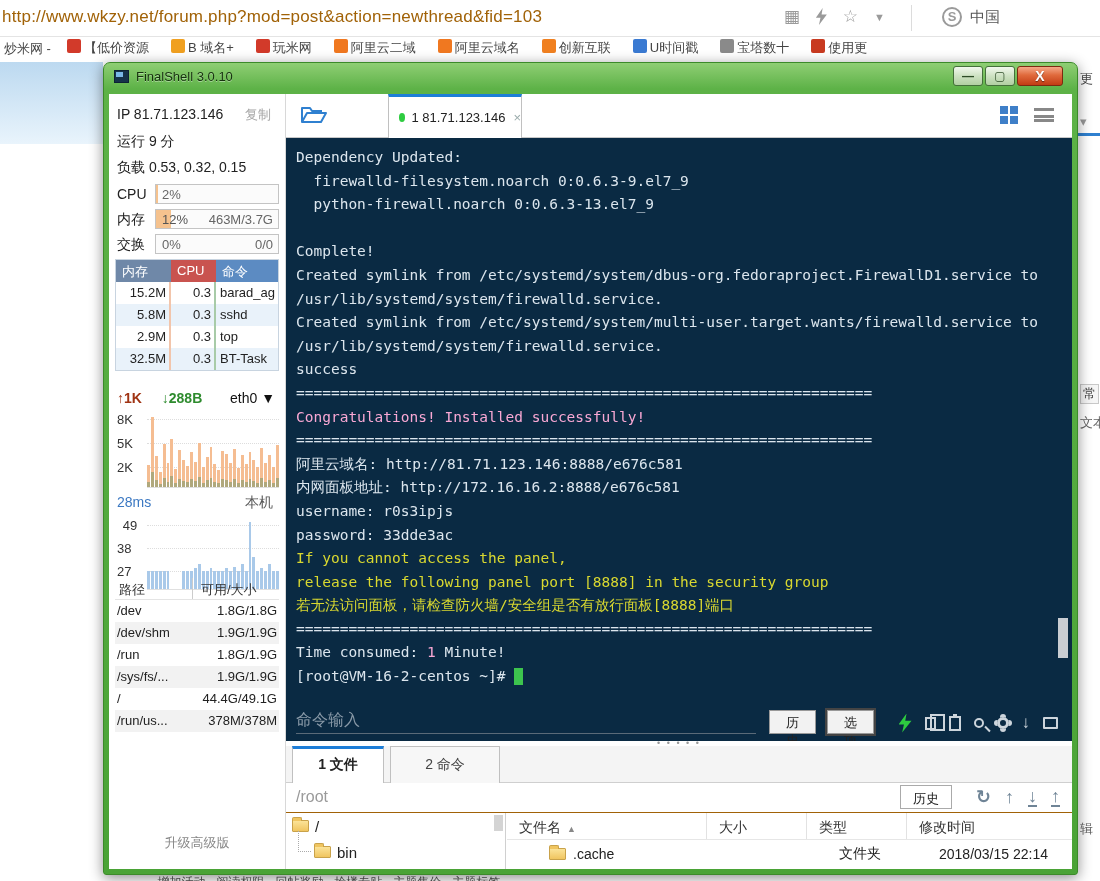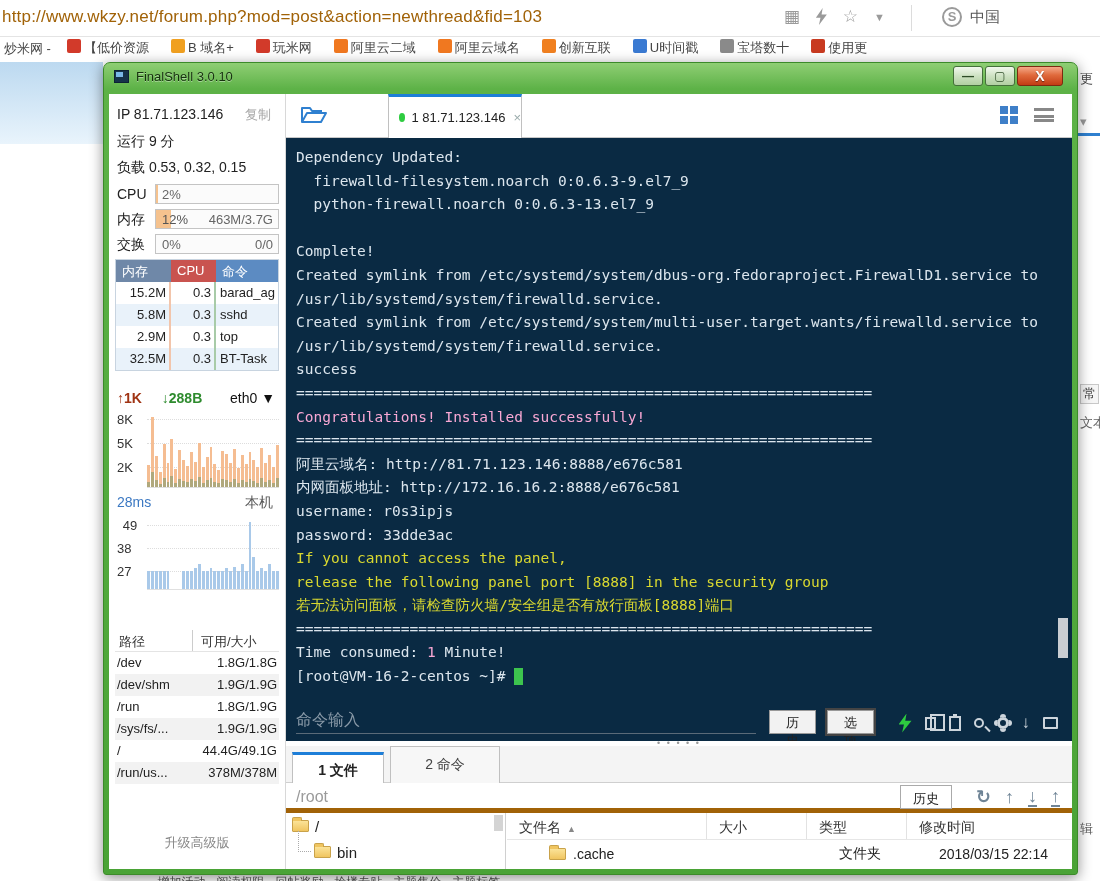--- a/index.html
+++ b/index.html
@@ -77,21 +77,21 @@
   .chart-ylab { position:absolute; left:0; width:26px; font-size:13px; color:#333; }
   .chart-area { position:absolute; left:30px; right:0; top:0; bottom:0; border-bottom:1px solid #e0e0e0; }
   .gline { position:absolute; left:0; right:0; border-top:1px dotted #ddd; }
   .bars { position:absolute; left:0; right:0; bottom:0; top:0; display:flex; align-items:flex-end; gap:1px; }
   .bar-net { width:3px; background:linear-gradient(to top,#b0a87c 0 22%,#f5bd92 22%); }
   .bar-ping { width:3px; background:#a9c9e9; }
   .ping-head { position:absolute; left:8px; right:6px; top:400px; height:20px; font-size:14px; }
   .ping-ms { color:#3b78c2; }
   .ping-target { position:absolute; right:6px; color:#555; }
 
-  .dtable { position:absolute; left:6px; right:6px; top:536px; font-size:13px; }
+  .dtable { position:absolute; left:6px; right:6px; top:484px; font-size:13px; }
   .dt-head { display:flex; height:22px; color:#333; border-bottom:1px solid #e4e4e4; }
   .dt-h1 { width:78px; padding:3px 0 0 4px; border-right:1px solid #ccc; }
   .dt-h2 { flex:1; padding:3px 0 0 8px; }
   .dt-row { display:flex; height:22px; }
   .dt-row:nth-child(even) { background:#f2f2f2; }
   .dt-c1 { width:78px; padding:3px 0 0 2px; white-space:nowrap; }
   .dt-c2 { flex:1; text-align:right; padding:3px 2px 0 0; white-space:nowrap; }
   .upgrade { position:absolute; left:0; right:0; top:740px; text-align:center; color:#888; font-size:13px; }
 
   
@@ -139,24 +139,24 @@
     box-shadow:0 -6px 0 -3px #cdd5dc,0 6px 0 -3px #cdd5dc,-6px 0 0 -3px #cdd5dc,6px 0 0 -3px #cdd5dc; }
   .ico-down { color:#cdd5dc; font-size:17px; font-weight:bold; line-height:18px; }
   .ico-win { width:15px; height:12px; border:2px solid #cdd5dc; border-radius:1px; }
 
   .handle { position:absolute; left:0; top:647px; right:0; height:5px; background:#fff; text-align:center;
     font-size:9px; color:#999; line-height:4px; letter-spacing:2px; }
 
   .btabs { position:absolute; left:0; top:652px; right:0; height:37px; background:#f4f4f4; border-bottom:1px solid #cfcfcf; }
   .btab { position:absolute; top:0; height:37px; background:#fff; border:1px solid #c0c0c0; border-bottom:none;
     font-size:14px; color:#222; padding:9px 0 0; text-align:center; }
-  .btab-1 { left:6px; width:92px; border-top:3px solid #1d7ed8; font-weight:bold; padding-top:7px;margin-top:6px; }
+  .btab-1 { left:6px; width:92px; border-top:3px solid #1d7ed8; font-weight:bold; padding-top:7px; }
   .btab-2 { left:104px; width:110px; background:#f7f7f7; color:#444; }
 
-  .pathbar { position:absolute; left:0; top:689px; right:0; height:30px; background:#fff; border-bottom:5px solid #a16207; }
+  .pathbar { position:absolute; left:0; top:689px; right:0; height:30px; background:#fff; border-bottom:1px solid #a16207; }
   .path-text { position:absolute; left:10px; top:5px; font-size:16px; color:#9a9a9a; }
   .path-hist { position:absolute; left:614px; top:2px; width:52px; height:24px; background:#fff; border:1px solid #aaa;
     font-size:13px; color:#222; text-align:center; padding-top:4px; }
   .path-icons { position:absolute; right:12px; top:3px; display:flex; gap:14px; align-items:center;
     font-size:18px; color:#6f8496; font-weight:bold; }
   .u-bar { border-bottom:2px solid #6f8496; line-height:17px; }
 
   .filearea { position:absolute; left:0; top:719px; right:0; bottom:0; background:#fff; }
   .tree { position:absolute; left:0; top:0; width:220px; bottom:0; border-right:1px solid #d0d0d0; font-size:15px; color:#222; }
   .tree-scroll { position:absolute; right:2px; top:2px; width:9px; height:16px; background:#d4d4d4; }

